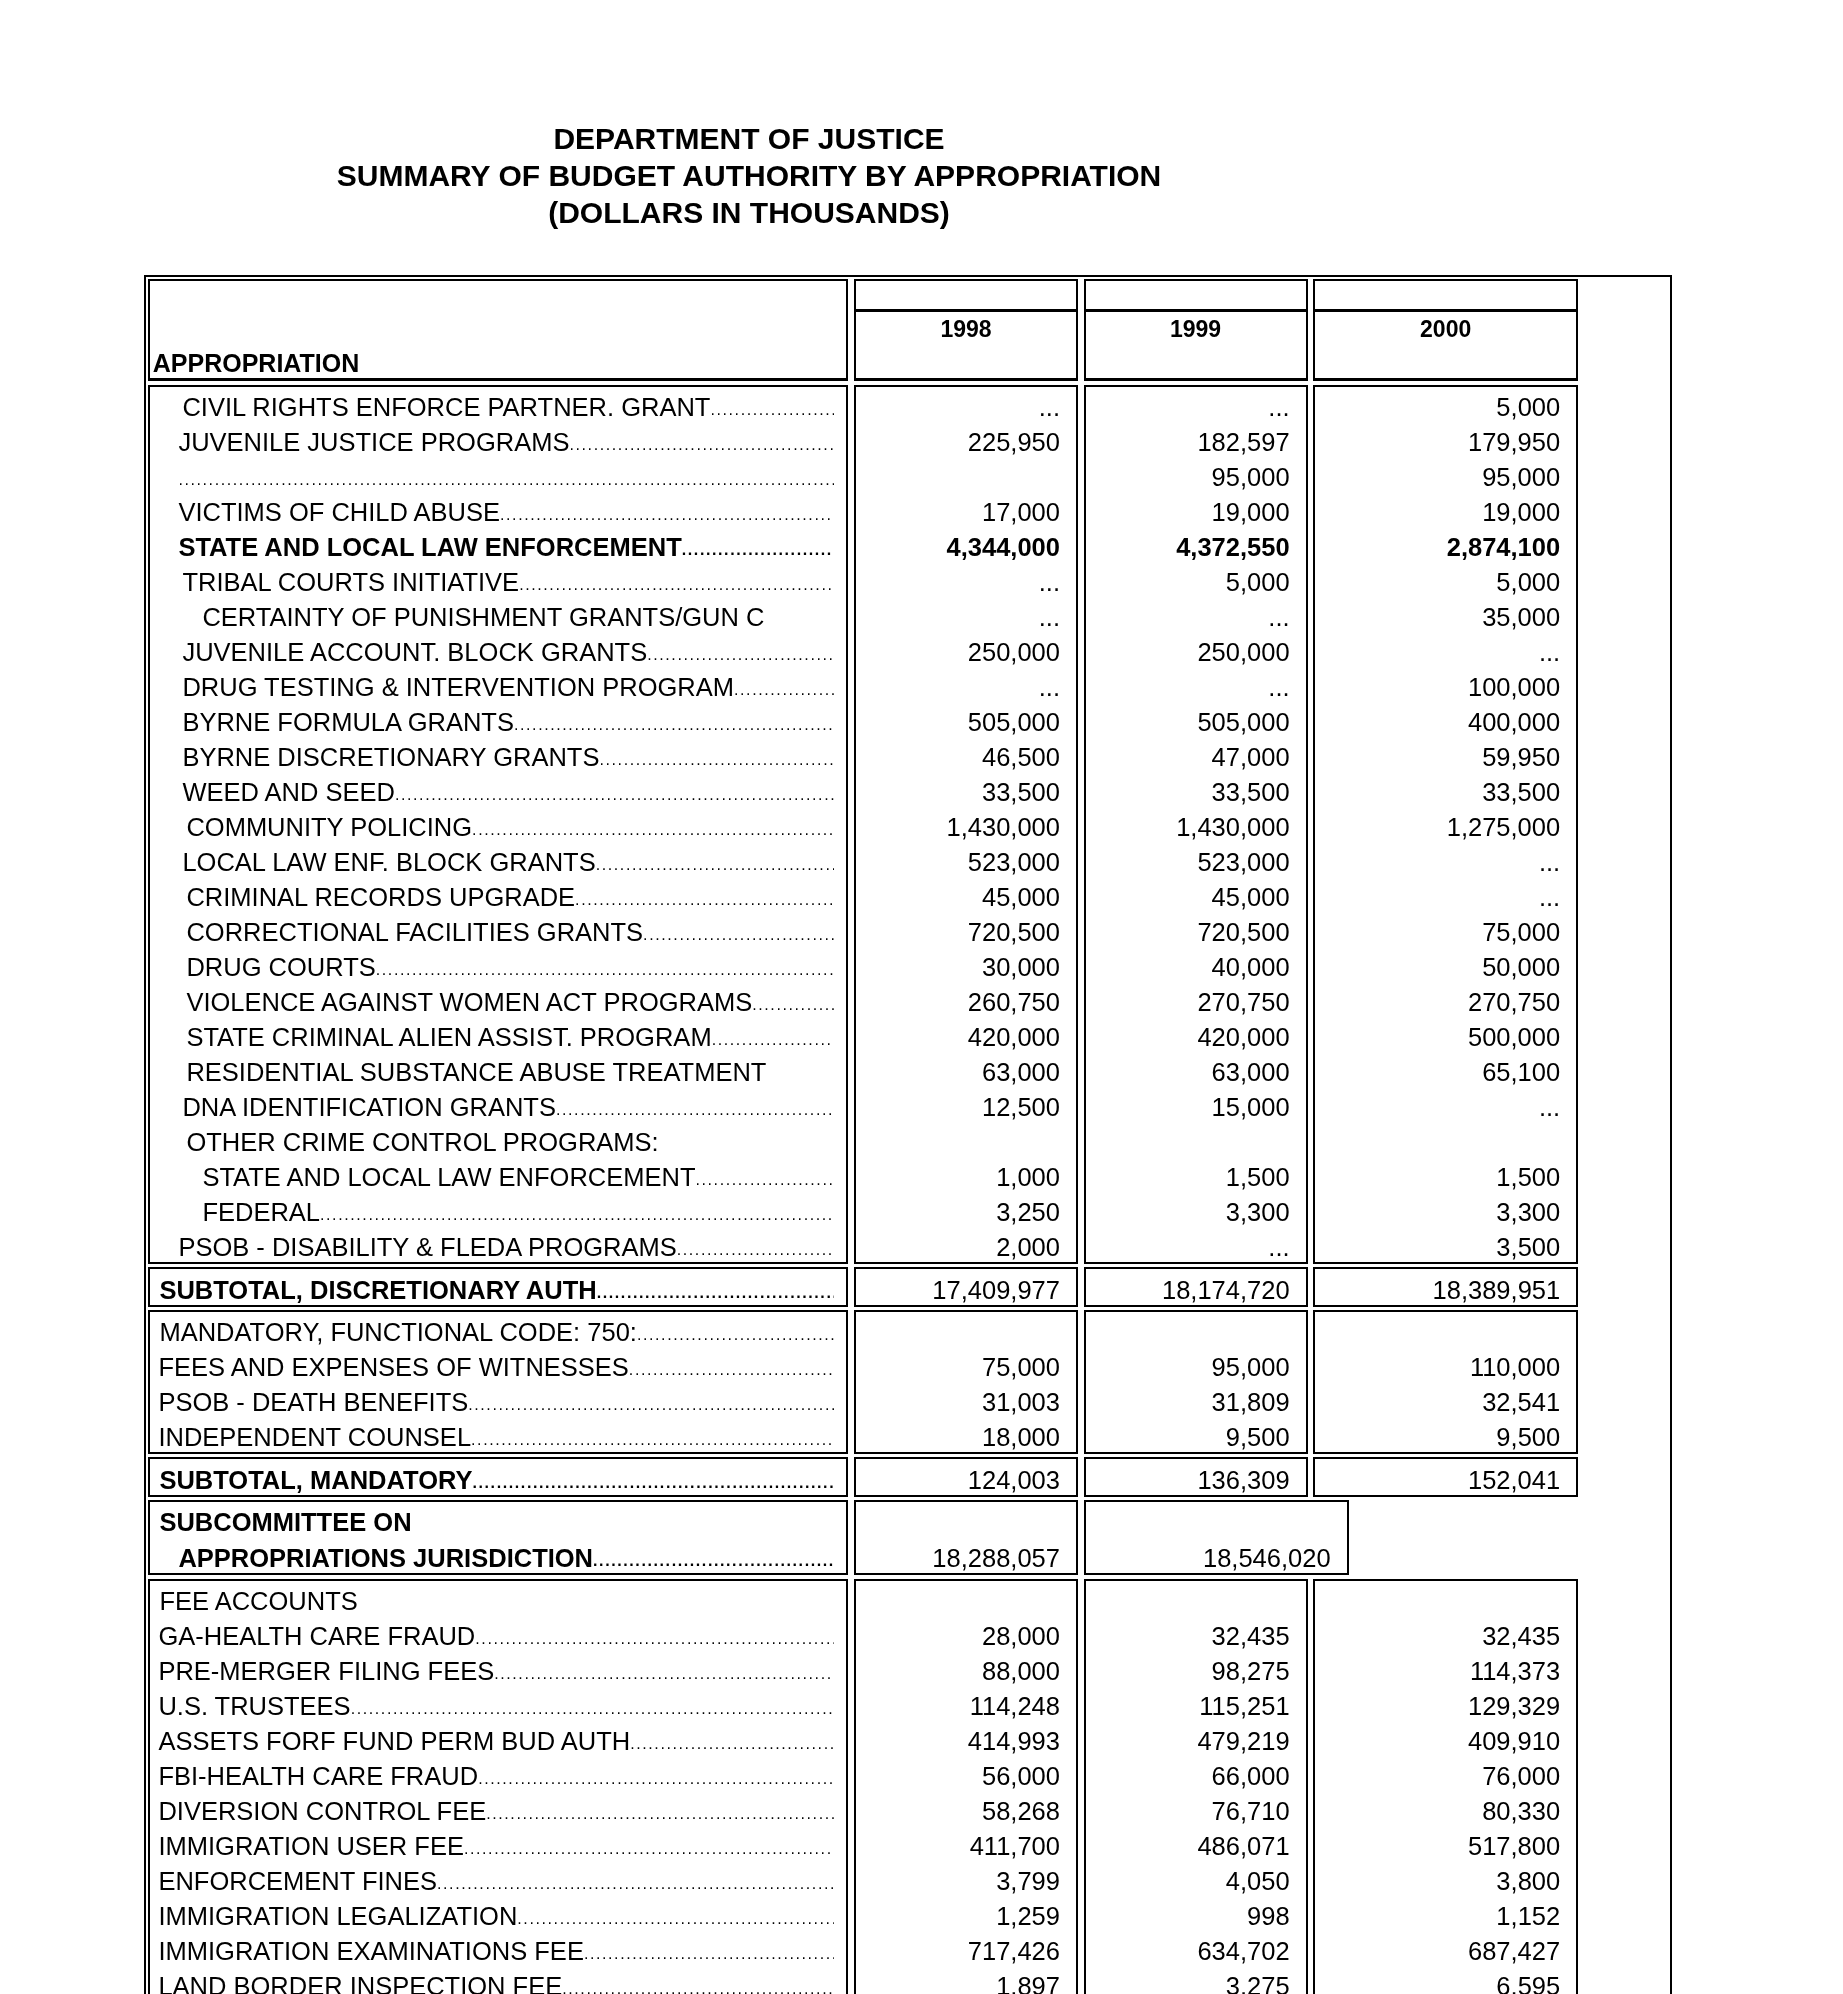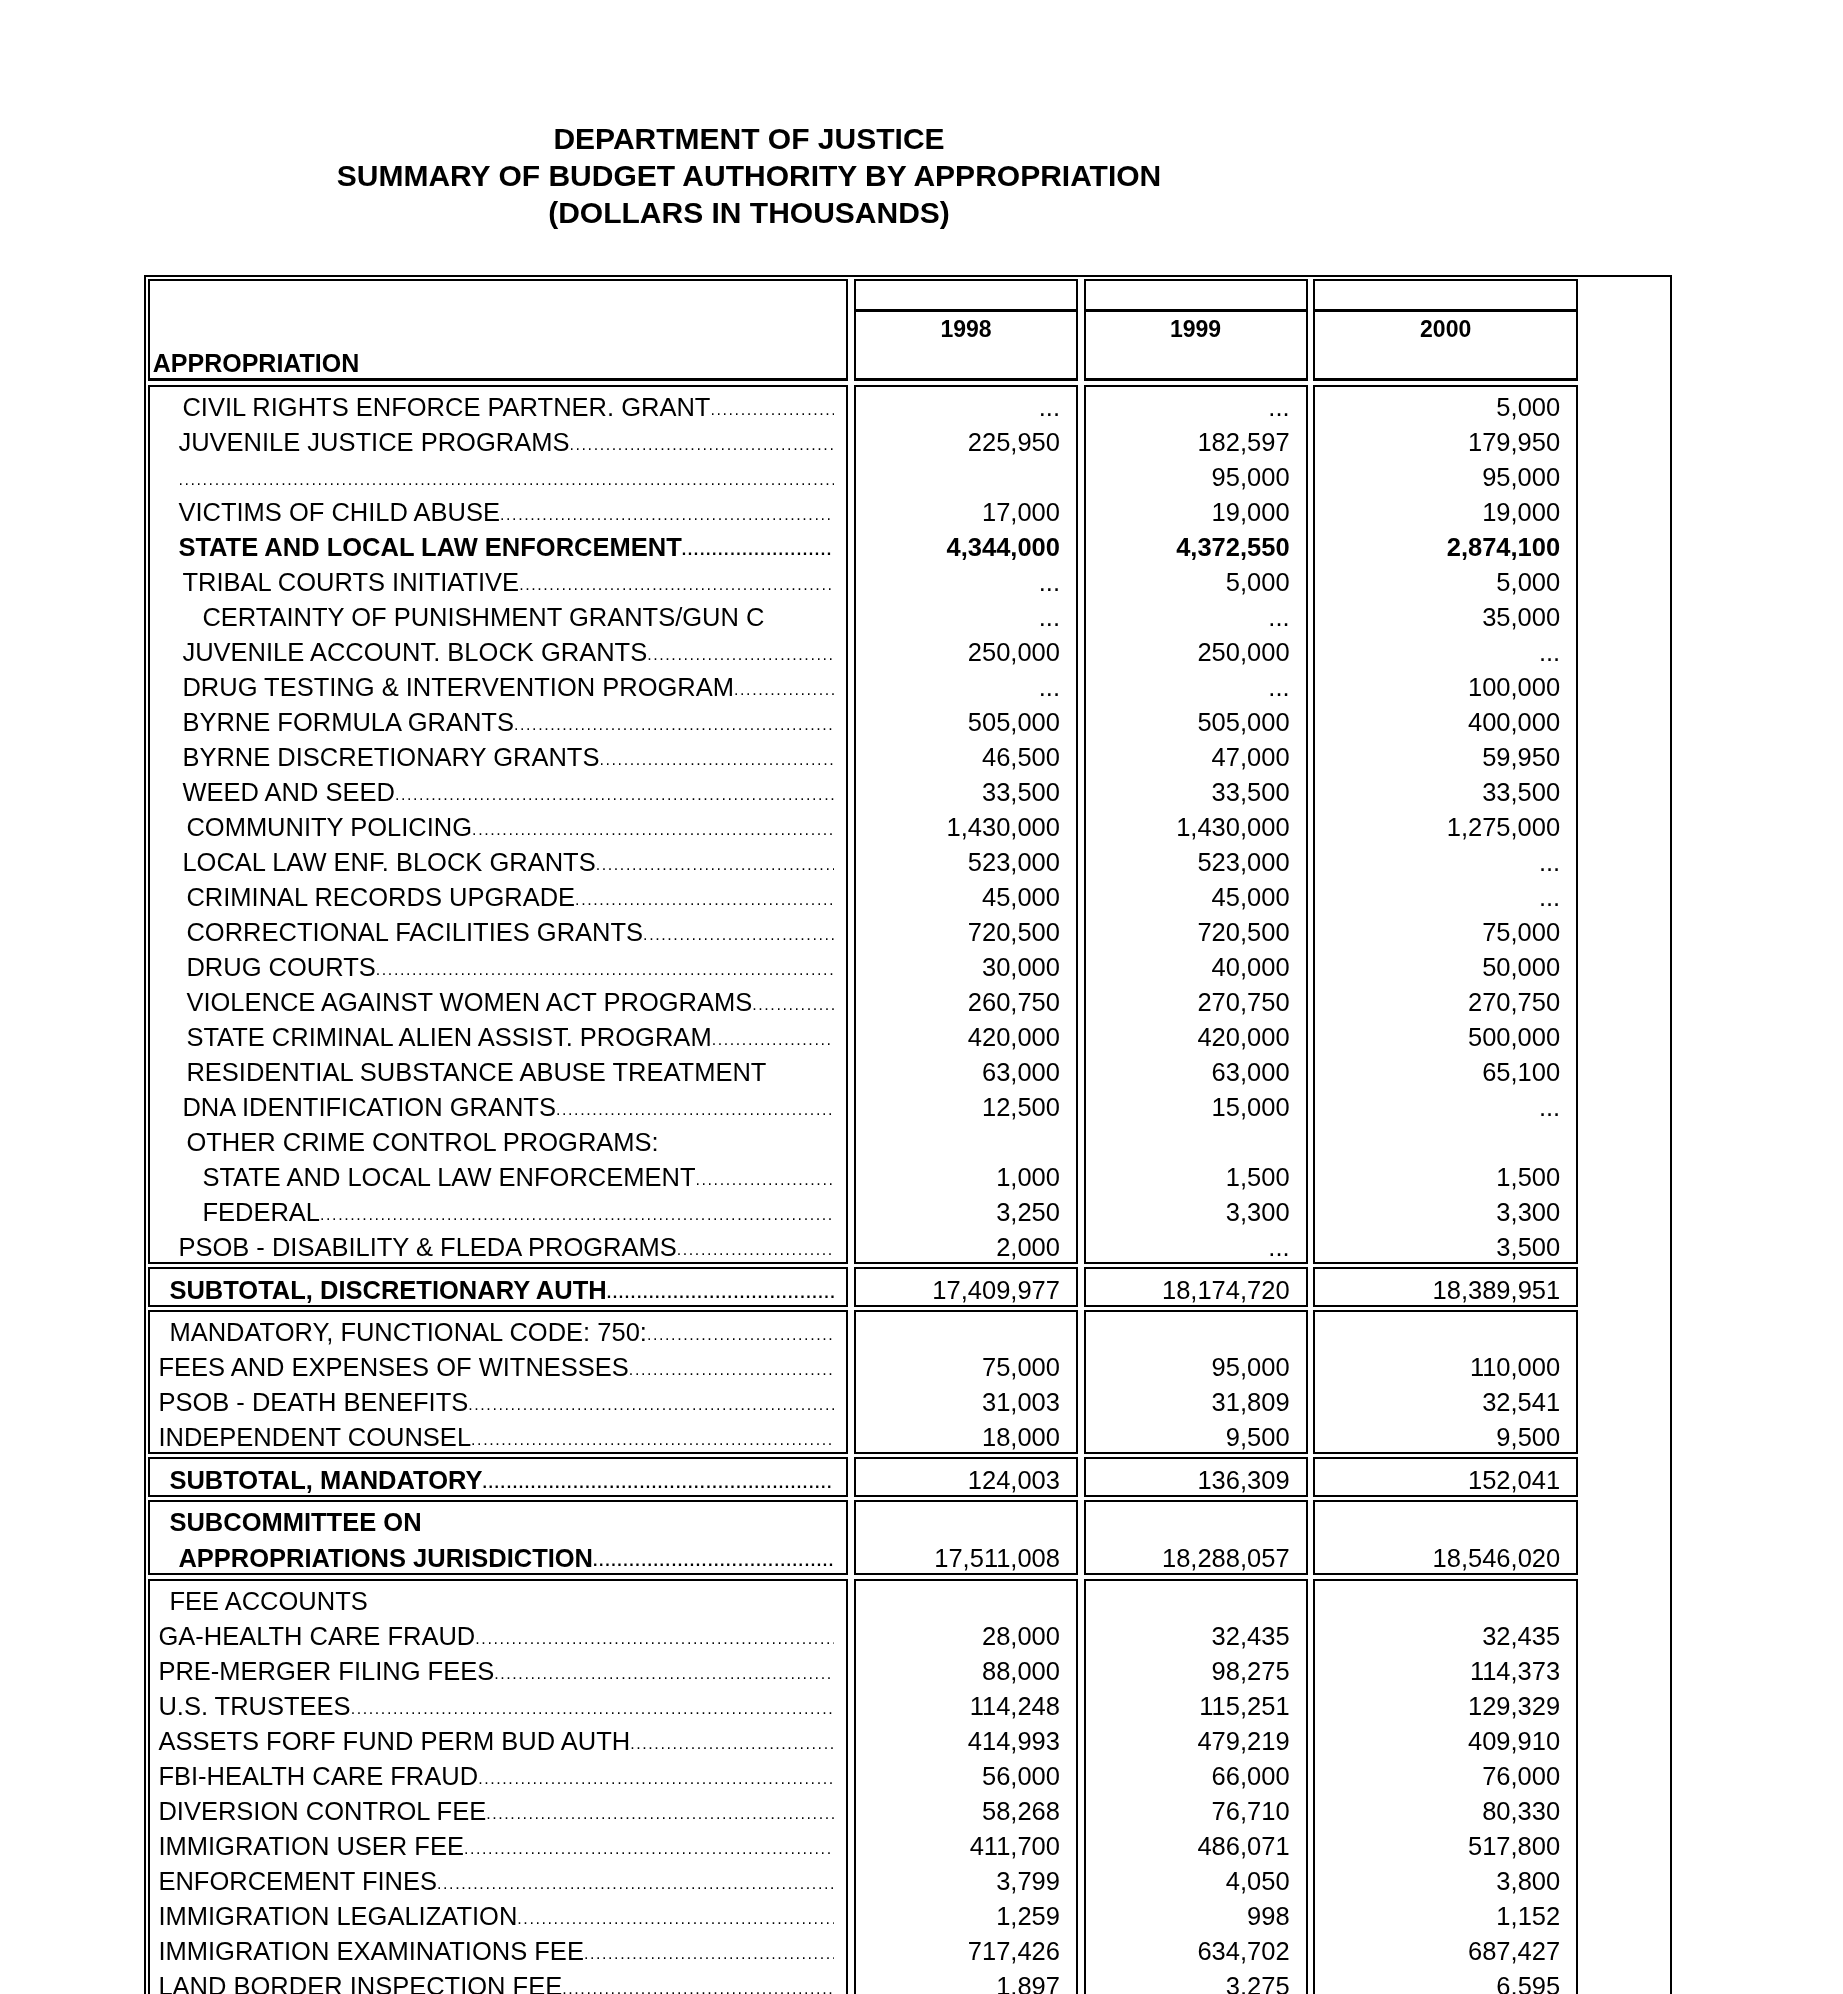--- a/index.html
+++ b/index.html
@@ -26,21 +26,21 @@
     .num .v { text-align: right; }
     .bold { font-weight: bold; }
 
     
     .hdr .labels { height: 102px; display: flex; align-items: flex-end; padding-left: 2.4px; border-bottom-width: 3.2px; }
     .hdr .labels span { font-weight: bold; font-size: 25px; margin-bottom: 0px; }
     .hdr .col { height: 102px; display: flex; flex-direction: column; border-bottom-width: 3.2px; }
     .hdr .col .top-box { height: 28px; border-bottom: 3.2px solid #000; }
     .hdr .col .yr { text-align: center; font-weight: bold; font-size: 23px; padding-top: 3.2px; }
 
-    .indent0 { padding-left: 19px; }
+    .indent0 { padding-left: 9px; }
     .indent1 { padding-left: 8px; justify-content: center; }
     .indent2 { padding-left: 28px; }
     .indent3 { padding-left: 36px; }
     .indent4 { padding-left: 32px; }
     .indent5 { padding-left: 52px; }
 
     .sub-row { height: 36px; }
   </style>
 </head>
 <body>
@@ -512,26 +512,20 @@
               <span class="lbl">SUBCOMMITTEE ON</span>
             </div>
             <div class="row indent2 bold sub-row">
               <span class="lbl">APPROPRIATIONS JURISDICTION</span>
               <span class="leader">..............................................................................................................</span>
             </div>
           </div>
           <div class="cell col">
             <div class="row"></div>
             <div class="row num sub-row">
-              <span class="v">17,511,008</span>
-            </div>
-          </div>
-          <div class="cell col">
-            <div class="row"></div>
-            <div class="row num sub-row">
               <span class="v">18,288,057</span>
             </div>
           </div>
           <div class="cell col last">
             <div class="row"></div>
             <div class="row num sub-row">
               <span class="v">18,546,020</span>
             </div>
           </div>
         </div>

